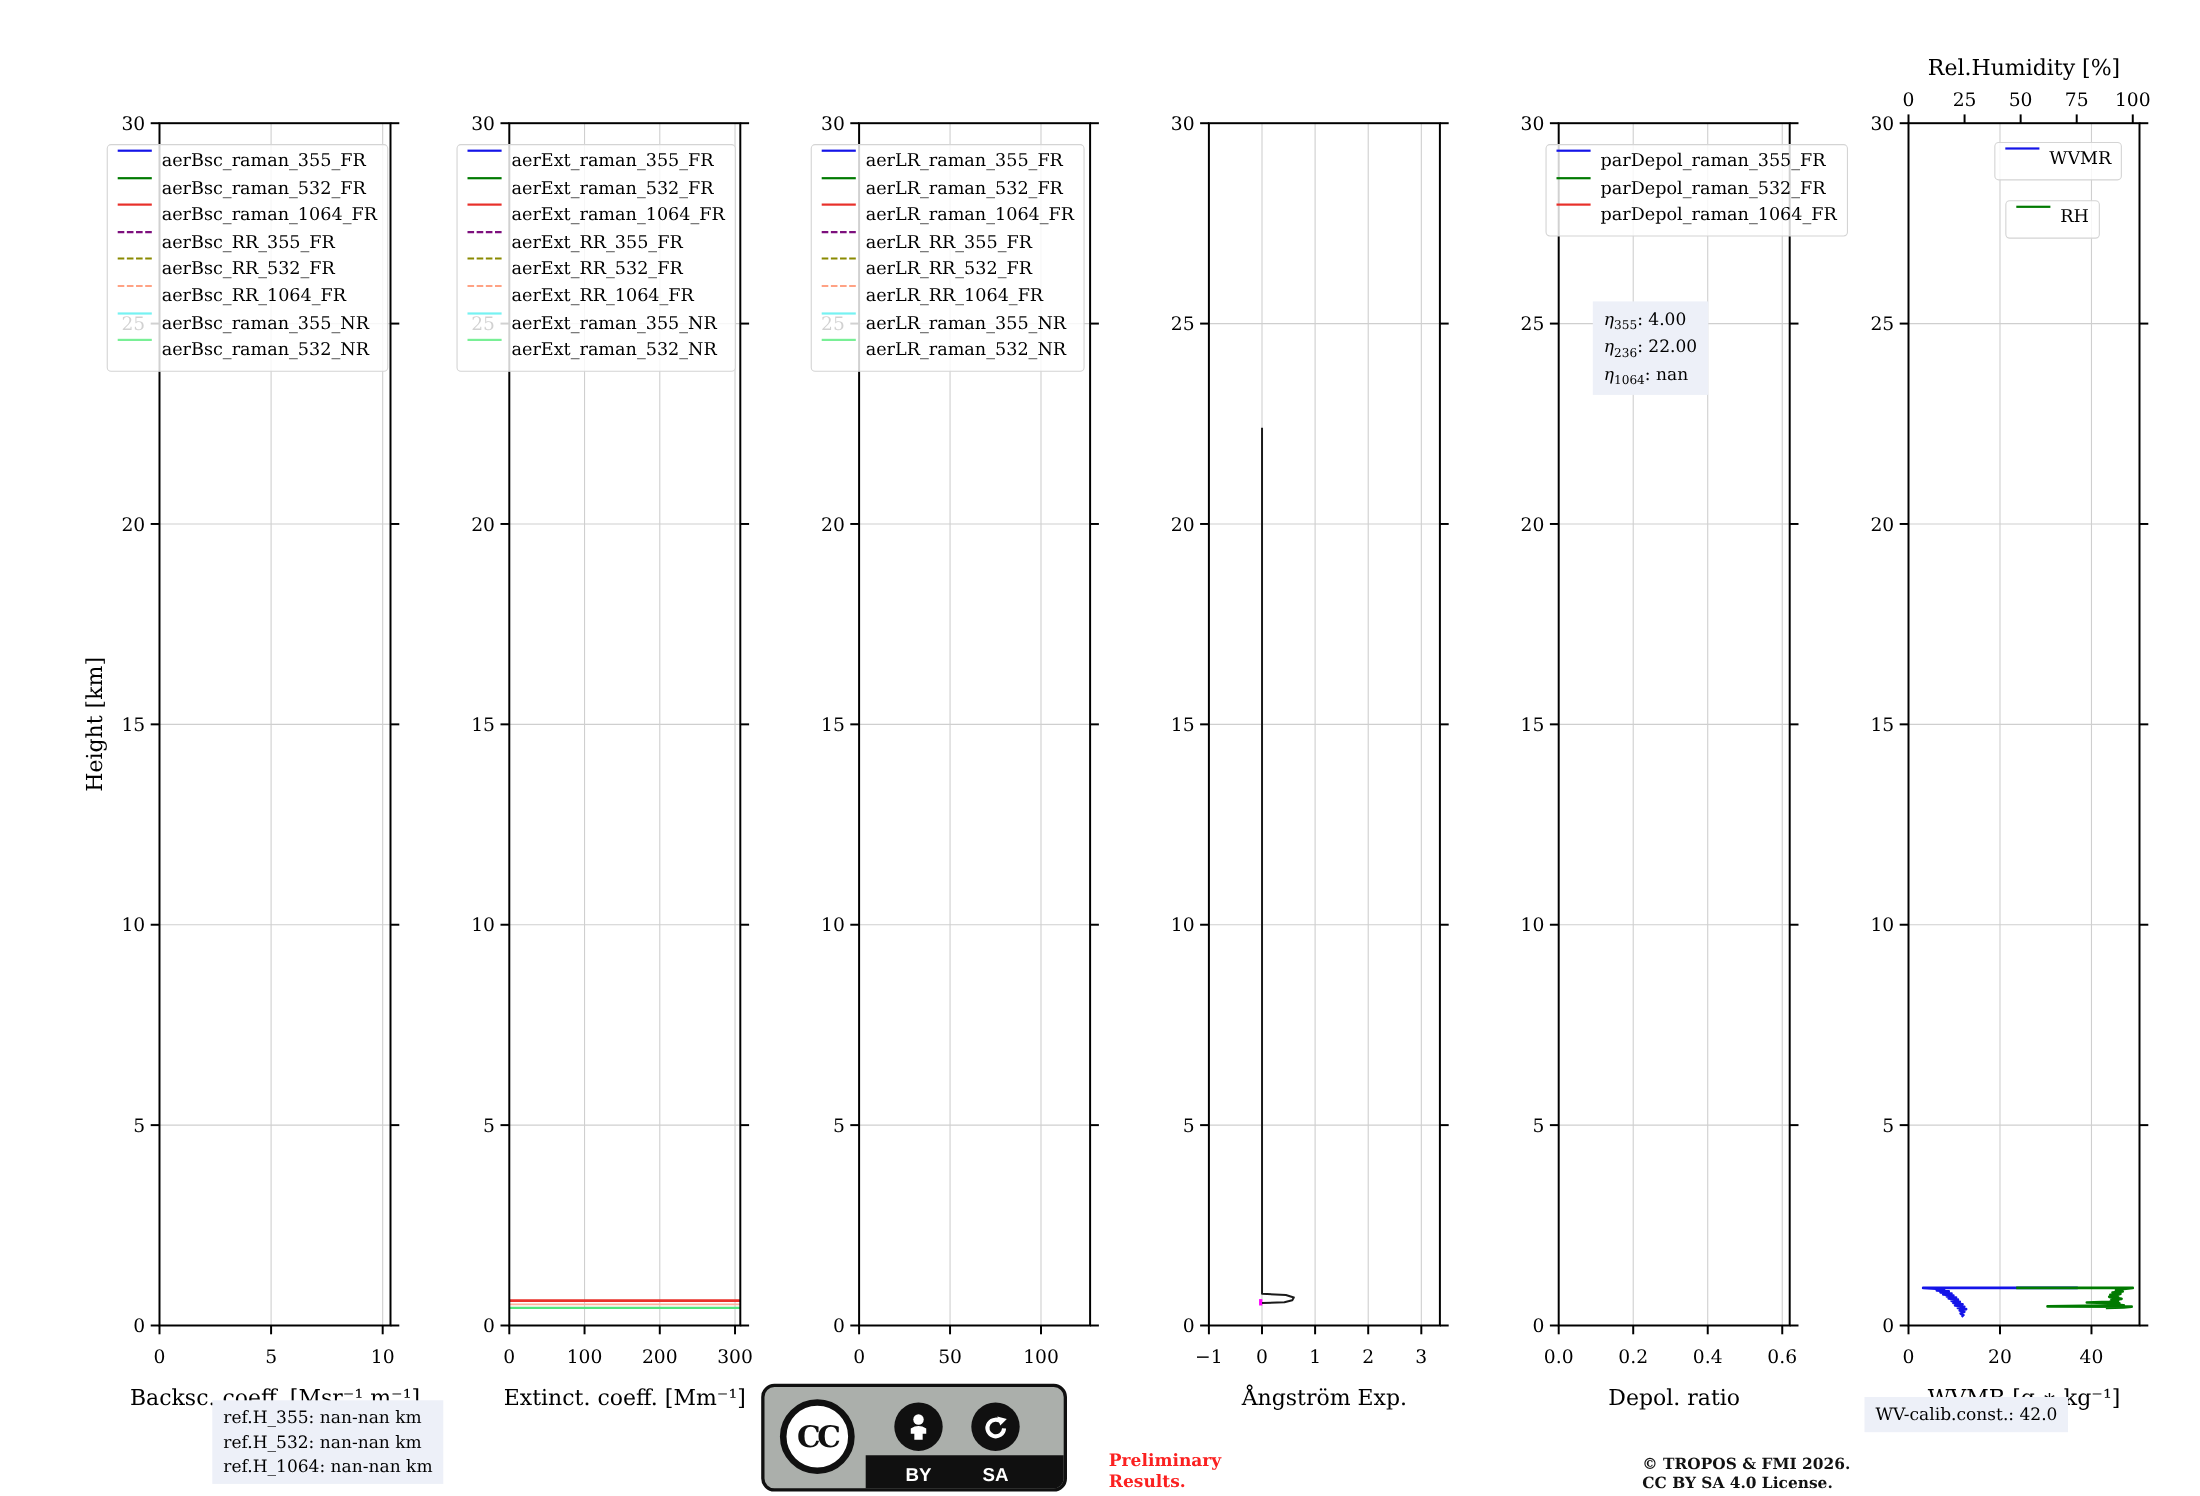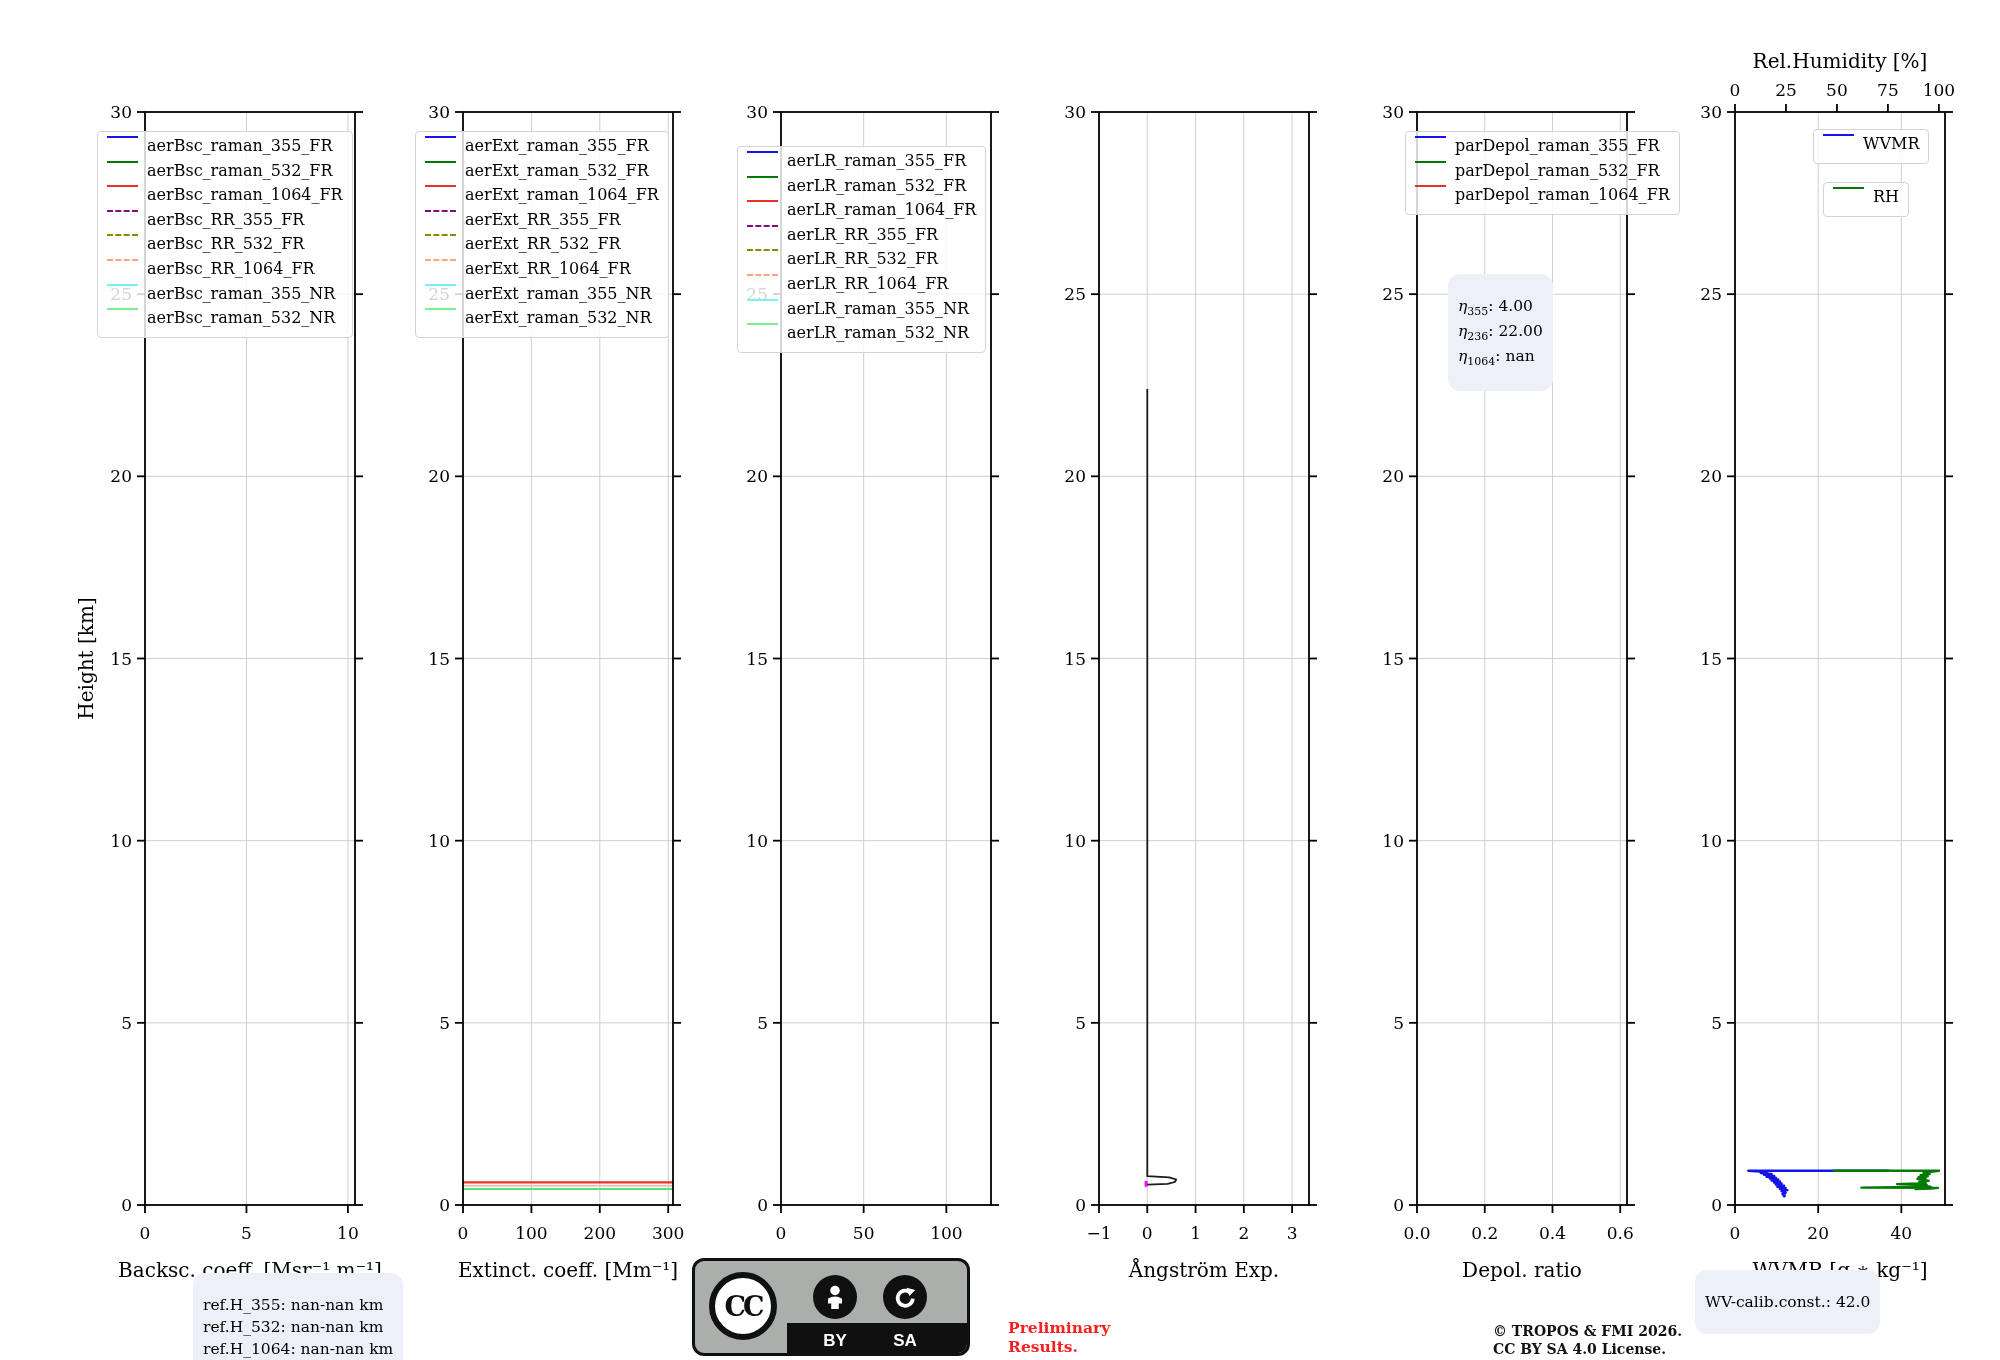--- a/index.html
+++ b/index.html
@@ -7,22 +7,22 @@
         font-family:"DejaVu Serif",serif;color:#000;}
   #plots{position:absolute;left:0;top:0;}
   #plots text{font-family:"DejaVu Serif",serif;fill:#000;}
   .figure-title{position:absolute;top:16px;left:956px;transform:translateX(-50%);
         font-size:21px;white-space:nowrap;}
   .legend{position:absolute;background:rgba(255,255,255,.82);border:1px solid #d4d4d4;
         border-radius:4px;padding:4px 9px;font-size:16px;}
   .legend .lrow{display:flex;align-items:flex-start;height:24.6px;white-space:nowrap;}
   .legend .sample{display:inline-block;width:31px;height:0;margin-right:9px;
         border-top-width:2.6px;border-top-style:solid;}
-  .notebox{position:absolute;background:#edf0f8;padding:21px 10px;font-size:15.5px;
-        line-height:1.45;border-radius:12px;white-space:nowrap;}
+  .notebox{position:absolute;background:#edf0f8;padding:5px 10px;font-size:15.5px;
+        line-height:1.45;border-radius:0;white-space:nowrap;}
   .notebox sub{font-size:11px;}
   .prelim{position:absolute;left:1008px;top:1318px;color:#fb2020;font-weight:bold;
         font-size:15.5px;line-height:1.25;}
   .copyright{position:absolute;left:1493px;top:1322px;color:#111;font-weight:bold;
         font-size:14px;line-height:1.3;}
   
   .ccbadge{position:absolute;left:692px;top:1258px;width:272px;height:92px;
         background:#abafab;border:3px solid #101010;border-radius:12px;}
   .ccbadge .strip{position:absolute;left:92px;right:0;bottom:0;height:30px;background:#101010;
         border-radius:0 0 9px 0;}
@@ -407,21 +407,21 @@
       </div>
       <div class="lrow">
         <span class="sample" style="border-top-color: rgb(118, 242, 242);"></span>
         <span>aerExt_raman_355_NR</span>
       </div>
       <div class="lrow">
         <span class="sample" style="border-top-color: rgb(121, 239, 150);"></span>
         <span>aerExt_raman_532_NR</span>
       </div>
     </div>
-    <div class="legend" style="left: 737px; top: 131px; margin-top: 15px;">
+    <div class="legend" style="left: 737px; top: 131px;">
       <div class="lrow">
         <span class="sample" style="border-top-color: rgb(20, 20, 232);"></span>
         <span>aerLR_raman_355_FR</span>
       </div>
       <div class="lrow">
         <span class="sample" style="border-top-color: rgb(0, 122, 0);"></span>
         <span>aerLR_raman_532_FR</span>
       </div>
       <div class="lrow">
         <span class="sample" style="border-top-color: rgb(232, 48, 42);"></span>

